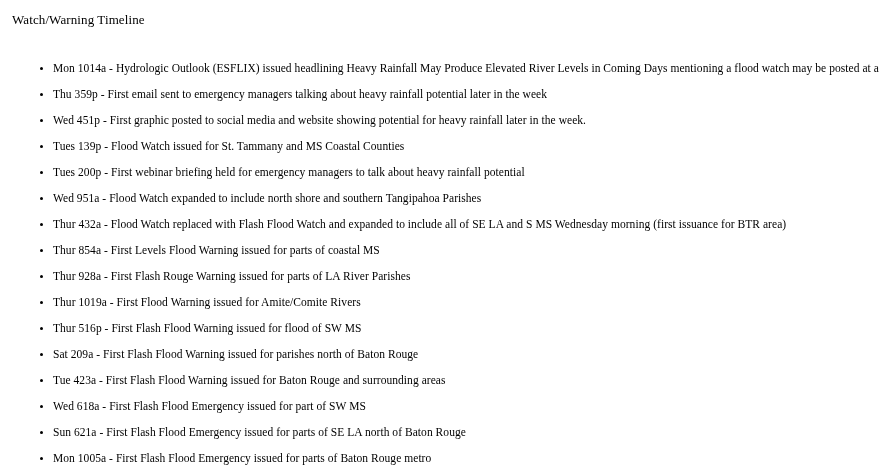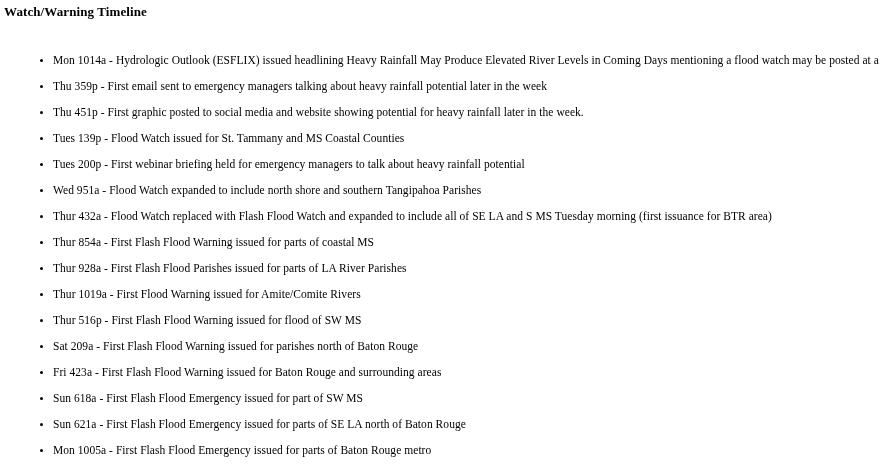--- a/index.html
+++ b/index.html
@@ -13,22 +13,22 @@
   .page {
     font-family: "Liberation Serif", "DejaVu Serif", serif;
     color: #000000;
     width: 880px;
     height: 468px;
     box-sizing: border-box;
     padding: 5px 4px 0 4px;
   }
   .page-title {
     font-size: 13px;
-    font-weight: bold;
-    margin: 0;
+    font-weight: normal;
+    margin: 8px;
     line-height: 14px;
     letter-spacing: 0.1px;
   }
   .timeline-list {
     margin: 28px 0 0 0;
     padding-left: 49px;
     list-style-type: disc;
   }
   .timeline-item {
     font-size: 11.5px;
@@ -41,28 +41,28 @@
   }
 </style>
 </head>
 <body>
 
 <div class="page">
   <h1 class="page-title">Watch/Warning Timeline</h1>
   <ul class="timeline-list">
       <li class="timeline-item">Mon 1014a - Hydrologic Outlook (ESFLIX) issued headlining Heavy Rainfall May Produce Elevated River Levels in Coming Days mentioning a flood watch may be posted at a later time</li>
       <li class="timeline-item">Thu 359p - First email sent to emergency managers talking about heavy rainfall potential later in the week</li>
-      <li class="timeline-item">Thu 451p - First graphic posted to social media and website showing potential for heavy rainfall later in the week.</li>
+      <li class="timeline-item">Wed 451p - First graphic posted to social media and website showing potential for heavy rainfall later in the week.</li>
       <li class="timeline-item">Tues 139p - Flood Watch issued for St. Tammany and MS Coastal Counties</li>
       <li class="timeline-item">Tues 200p - First webinar briefing held for emergency managers to talk about heavy rainfall potential</li>
       <li class="timeline-item">Wed 951a - Flood Watch expanded to include north shore and southern Tangipahoa Parishes</li>
-      <li class="timeline-item">Thur 432a - Flood Watch replaced with Flash Flood Watch and expanded to include all of SE LA and S MS Tuesday morning (first issuance for BTR area)</li>
-      <li class="timeline-item">Thur 854a - First Flash Flood Warning issued for parts of coastal MS</li>
-      <li class="timeline-item">Thur 928a - First Flash Flood Parishes issued for parts of LA River Parishes</li>
+      <li class="timeline-item">Thur 432a - Flood Watch replaced with Flash Flood Watch and expanded to include all of SE LA and S MS Wednesday morning (first issuance for BTR area)</li>
+      <li class="timeline-item">Thur 854a - First Levels Flood Warning issued for parts of coastal MS</li>
+      <li class="timeline-item">Thur 928a - First Flash Rouge Warning issued for parts of LA River Parishes</li>
       <li class="timeline-item">Thur 1019a - First Flood Warning issued for Amite/Comite Rivers</li>
       <li class="timeline-item">Thur 516p - First Flash Flood Warning issued for flood of SW MS</li>
       <li class="timeline-item">Sat 209a - First Flash Flood Warning issued for parishes north of Baton Rouge</li>
-      <li class="timeline-item">Fri 423a - First Flash Flood Warning issued for Baton Rouge and surrounding areas</li>
-      <li class="timeline-item">Sun 618a - First Flash Flood Emergency issued for part of SW MS</li>
+      <li class="timeline-item">Tue 423a - First Flash Flood Warning issued for Baton Rouge and surrounding areas</li>
+      <li class="timeline-item">Wed 618a - First Flash Flood Emergency issued for part of SW MS</li>
       <li class="timeline-item">Sun 621a - First Flash Flood Emergency issued for parts of SE LA north of Baton Rouge</li>
       <li class="timeline-item">Mon 1005a - First Flash Flood Emergency issued for parts of Baton Rouge metro</li>
     </ul>
 </div>
 
 </body></html>

